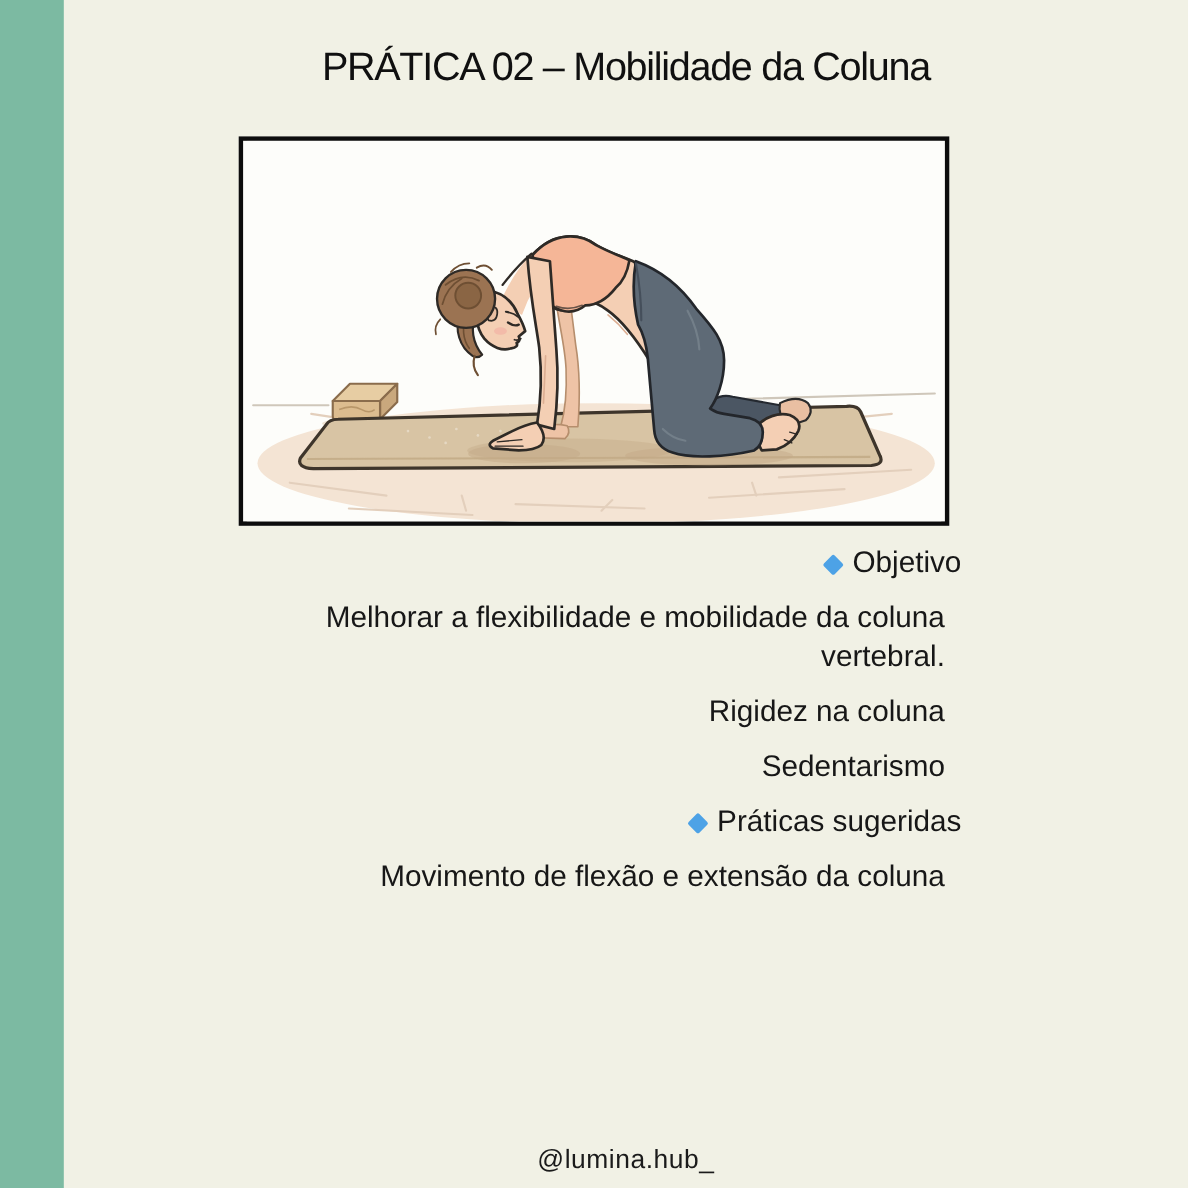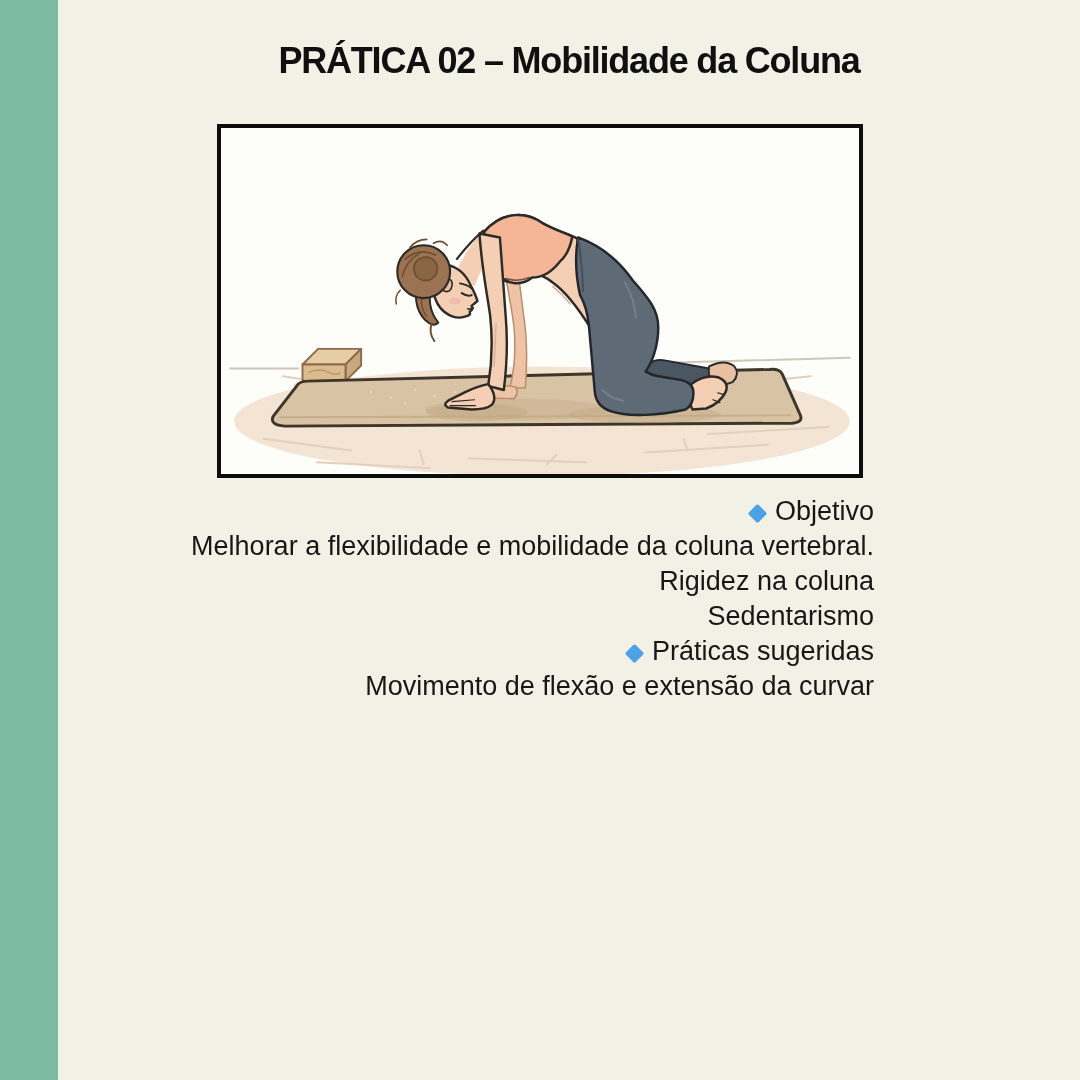--- a/index.html
+++ b/index.html
@@ -5,40 +5,40 @@
   html,body{margin:0;padding:0;background:#888;}
   .page{
     position:relative;width:1080px;height:1080px;overflow:hidden;
     background:#f1f1e5;font-family:"Liberation Sans",sans-serif;color:#171717;
   }
   .accent-bar{
     position:absolute;left:0;top:0;width:58px;height:1080px;background:#7cbaa2;
   }
   .title{
     position:absolute;left:58px;right:0;top:40px;margin:0;text-align:center;
-    font-size:36px;font-weight:bold;letter-spacing:-1.2px;color:#101010;
+    font-size:36px;font-weight:normal;letter-spacing:-1.2px;color:#101010;
     font-family:"Liberation Sans",sans-serif;
   }
   .figure{
     position:absolute;left:217px;top:124px;width:646px;height:354px;
     box-sizing:border-box;border:4px solid #0d0d0d;background:#fdfdfa;
   }
   .figure svg{display:block;width:100%;height:100%;}
   .content{
     position:absolute;left:174px;top:494px;width:700px;
     font-size:27px;line-height:35px;color:#171717;text-align:right;
   }
   .line{margin:0;padding:0;}
   .head{display:block;}
   .diamond{
     display:inline-block;width:15px;height:15px;background:#4da2e6;
     transform:rotate(45deg) scale(0.92);border-radius:2px;
     margin-left:11px;margin-right:10px;vertical-align:-1px;
   }
-  .item{text-indent:6px;margin:0;}
+  .item{text-indent:6px;margin:15px;}
   .footer{
     position:absolute;left:58px;right:0;top:1041px;text-align:center;
     font-size:24px;letter-spacing:0.5px;color:#1b1b1b;
   }
 </style>
 </head>
 <body>
 
 <div class="page">
 
@@ -152,18 +152,19 @@
       <span class="diamond"></span><span>Objetivo</span>
     </div>
     <p class="line item">Melhorar a flexibilidade e mobilidade da coluna vertebral.</p>
 
     <p class="line item">Rigidez na coluna</p>
     <p class="line item">Sedentarismo</p>
 
     <div class="line head">
       <span class="diamond"></span><span>Práticas sugeridas</span>
     </div>
-    <p class="line item">Movimento de flexão e extensão da curvar</p>
+    <p class="line item">Movimento de flexão e extensão da coluna</p>
 
   </div>
 
+  <div class="footer">@lumina.hub_</div>
 
 </div>
 
 </body></html>

